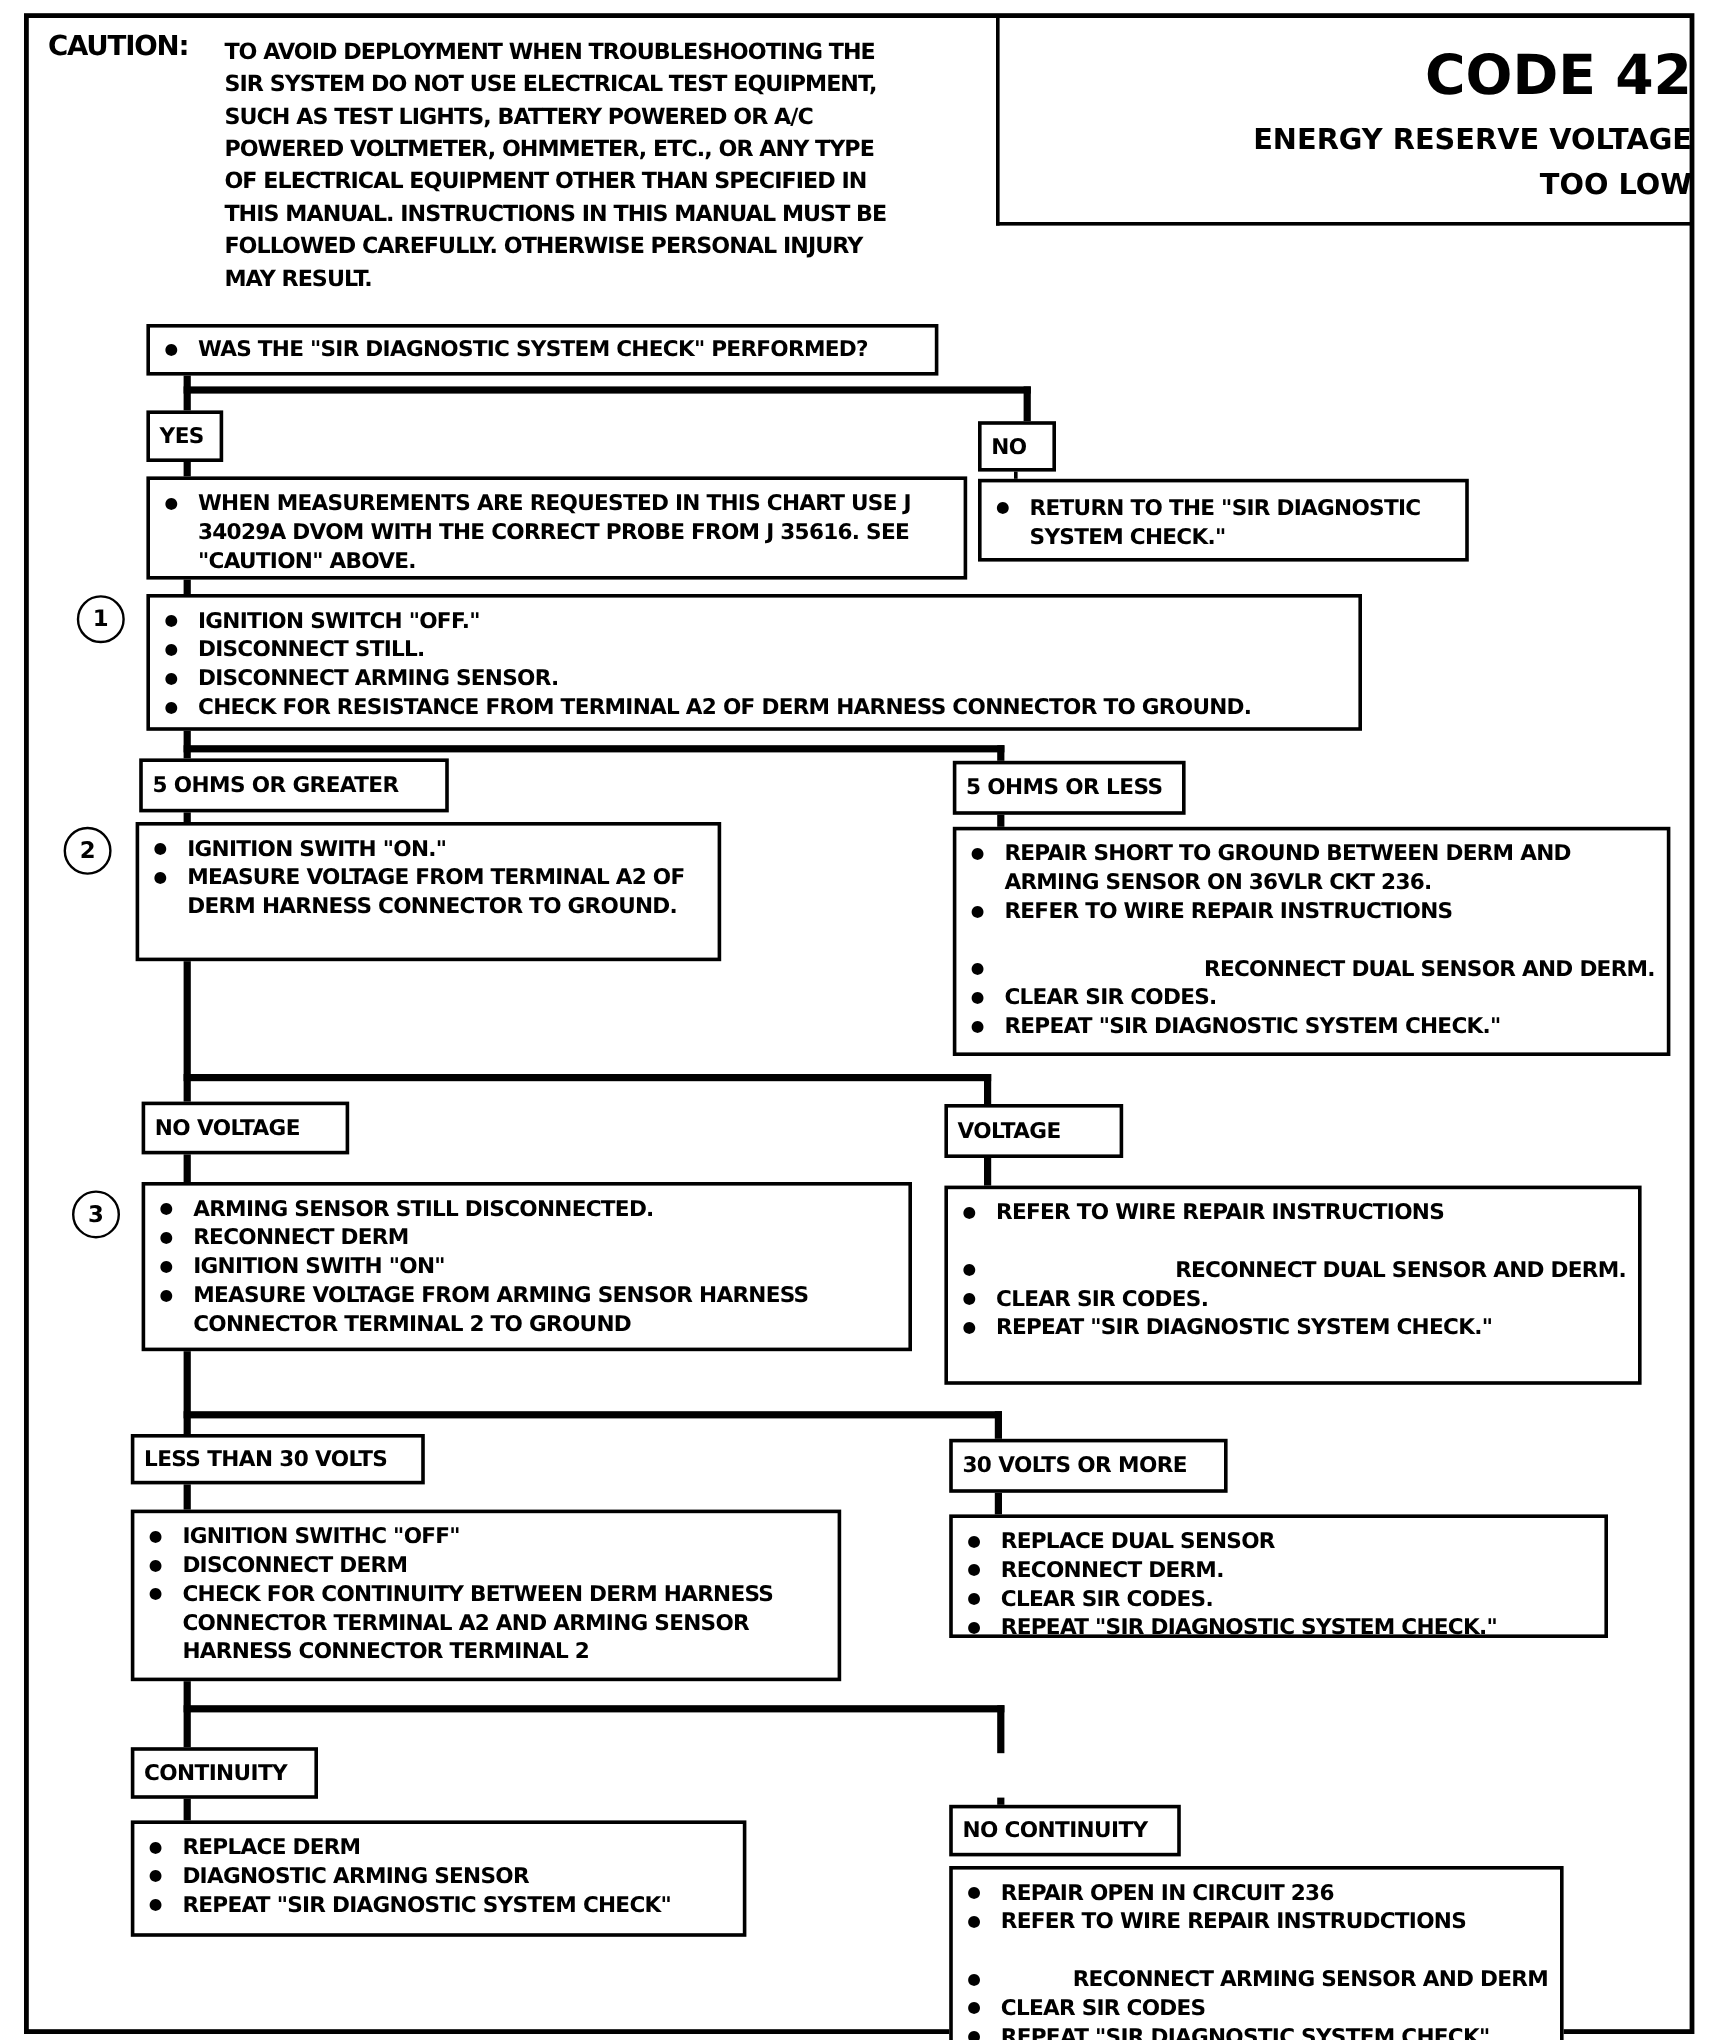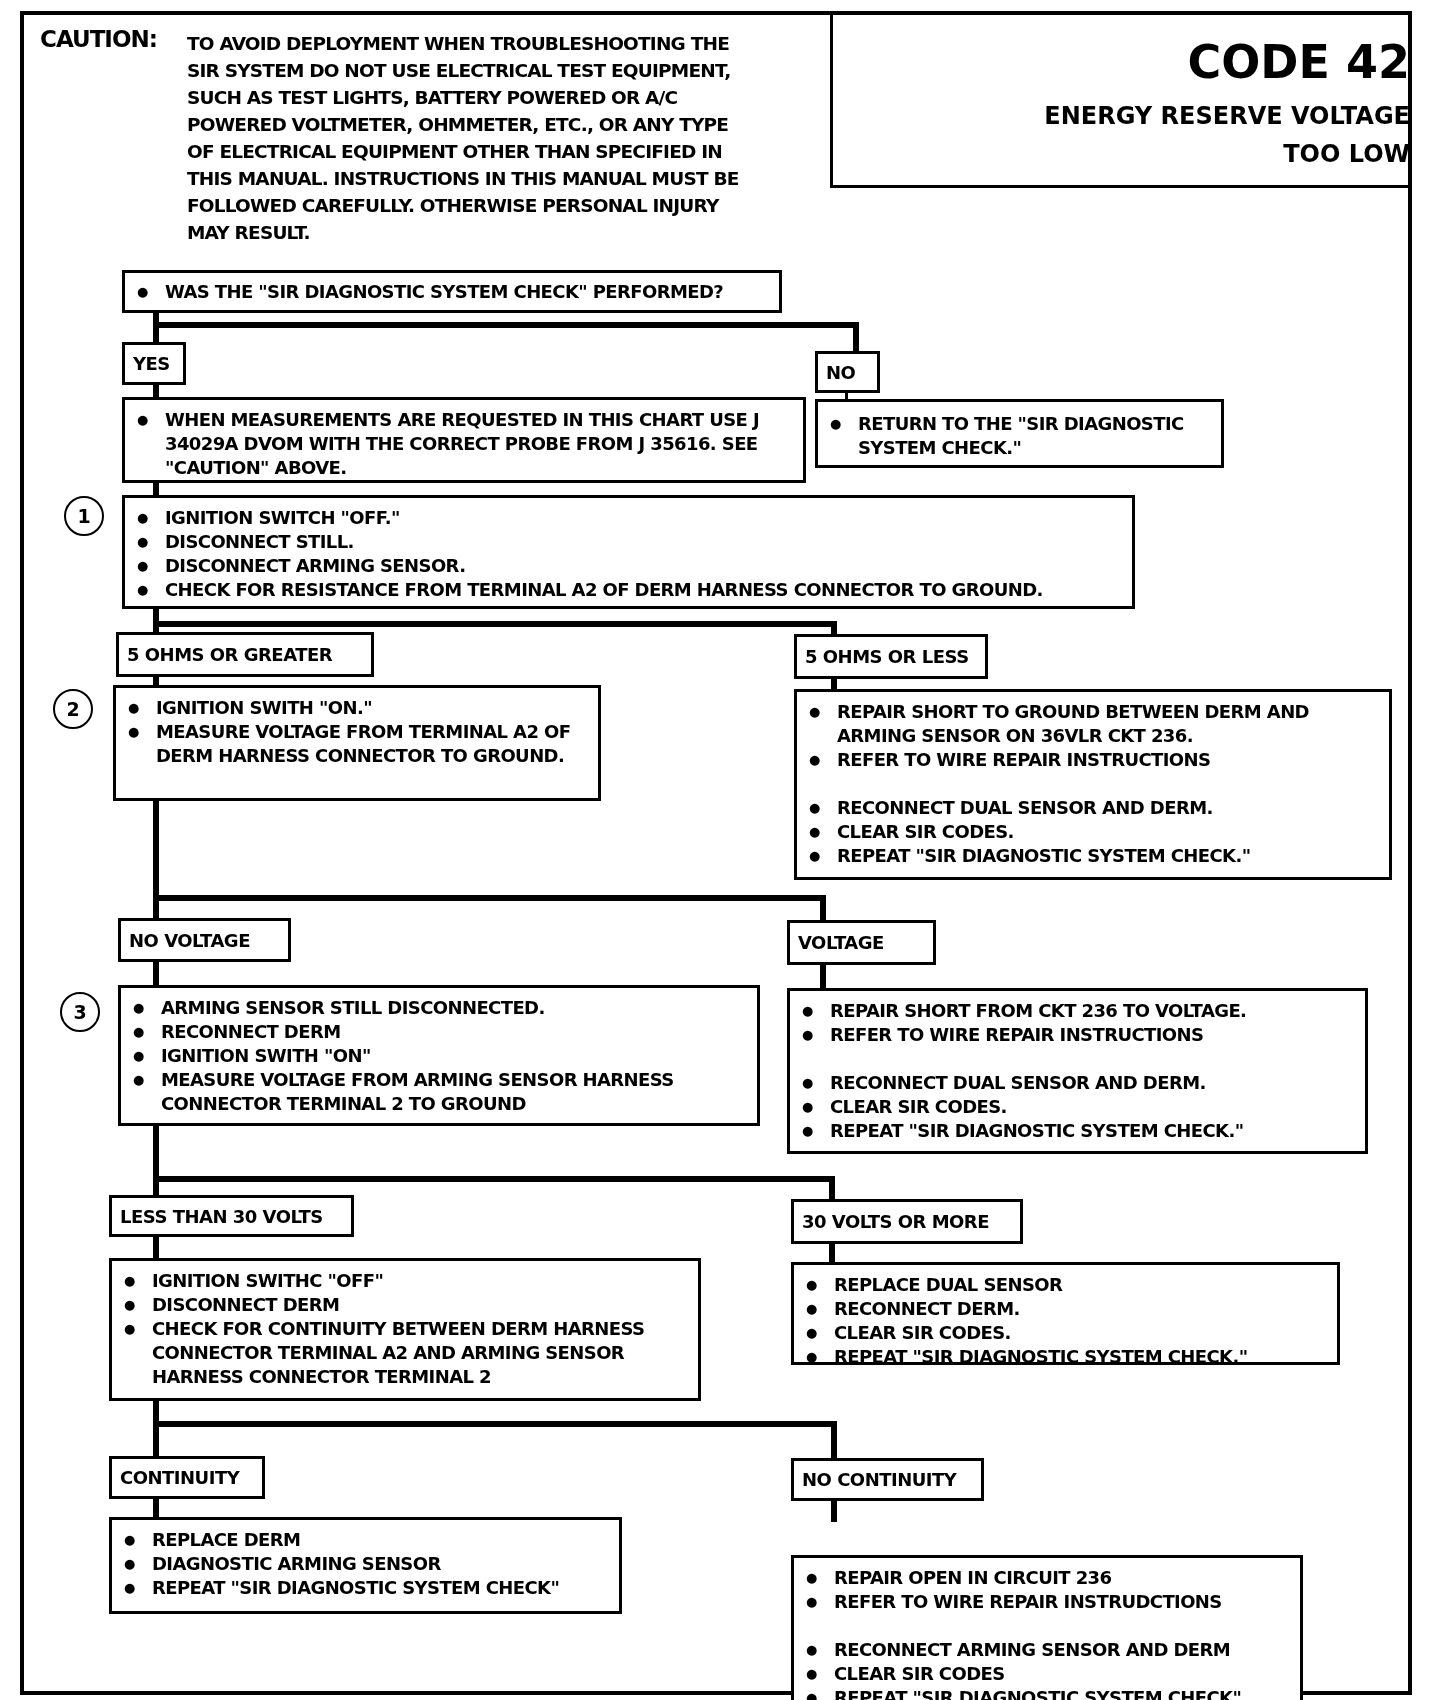--- a/index.html
+++ b/index.html
@@ -12,21 +12,21 @@
                text-align:right; }
   .title-code { font-size:46px; font-weight:bold; letter-spacing:0px; margin-top:20px; line-height:54px; }
   .title-sub { font-size:24px; font-weight:bold; line-height:38px; margin-top:8px; }
   .caution-label { left:40px; top:26px; font-size:23px; font-weight:bold; letter-spacing:-1px; }
   .caution-text { left:187px; top:30px; width:600px; font-size:18.5px; font-weight:bold; line-height:27px; letter-spacing:-0.8px; }
   .label { font-size:18px; font-weight:bold; letter-spacing:-0.5px; padding:0 8px; display:flex; align-items:center; white-space:nowrap; }
   .step { font-size:18px; font-weight:bold; letter-spacing:-0.6px; line-height:24px; padding:8px 10px 6px 10px; }
   .step ul { margin:0; padding:0; list-style:none; }
   .step li { position:relative; padding-left:30px; }
   .step li::before { content:"\25CF"; position:absolute; left:2px; top:0; font-size:13px; }
-  .step li.gap { margin-top:24px; }
+  .step li.gap { margin-top:24px;text-align:right; }
   .hline { background:#000; height:6px; }
   .vline { background:#000; width:6px; }
   .circle { width:40px; height:40px; border:2.5px solid #000; border-radius:50%; font-size:19px; font-weight:bold;
             display:flex; align-items:center; justify-content:center; background:#fff; }
 </style>
 </head>
 <body>
 
 <div class="abs frame"></div>
 
@@ -127,21 +127,20 @@
 <div class="abs box step" style="left:118px;top:985px;width:642px;height:141px">
   <ul>
     <li>ARMING SENSOR STILL DISCONNECTED.</li>
     <li>RECONNECT DERM</li>
     <li>IGNITION SWITH "ON"</li>
     <li>MEASURE VOLTAGE FROM ARMING SENSOR HARNESS CONNECTOR TERMINAL 2 TO GROUND</li>
   </ul>
 </div>
 <div class="abs box step" style="left:787px;top:988px;width:581px;height:166px">
   <ul>
-    <li>REPAIR SHORT FROM CKT 236 TO VOLTAGE.</li>
     <li>REFER TO WIRE REPAIR INSTRUCTIONS</li>
     <li class="gap">RECONNECT DUAL SENSOR AND DERM.</li>
     <li>CLEAR SIR CODES.</li>
     <li>REPEAT "SIR DIAGNOSTIC SYSTEM CHECK."</li>
   </ul>
 </div>
 
 <div class="abs box label" style="left:109px;top:1195px;width:245px;height:42px">LESS THAN 30 VOLTS</div>
 <div class="abs box label" style="left:791px;top:1199px;width:232px;height:45px">30 VOLTS OR MORE</div>
 
@@ -155,21 +154,21 @@
 <div class="abs box step" style="left:791px;top:1262px;width:549px;height:103px">
   <ul>
     <li>REPLACE DUAL SENSOR</li>
     <li>RECONNECT DERM.</li>
     <li>CLEAR SIR CODES.</li>
     <li>REPEAT "SIR DIAGNOSTIC SYSTEM CHECK."</li>
   </ul>
 </div>
 
 <div class="abs box label" style="left:109px;top:1456px;width:156px;height:43px">CONTINUITY</div>
-<div class="abs box label" style="left:791px;top:1458px;width:193px;height:43px">NO CONTINUITY</div>
+<div class="abs box label" style="left:791px;top:1504px;width:193px;height:43px">NO CONTINUITY</div>
 
 <div class="abs box step" style="left:109px;top:1517px;width:513px;height:97px">
   <ul>
     <li>REPLACE DERM</li>
     <li>DIAGNOSTIC ARMING SENSOR</li>
     <li>REPEAT "SIR DIAGNOSTIC SYSTEM CHECK"</li>
   </ul>
 </div>
 <div class="abs box step" style="left:791px;top:1555px;width:512px;height:207px">
   <ul>

